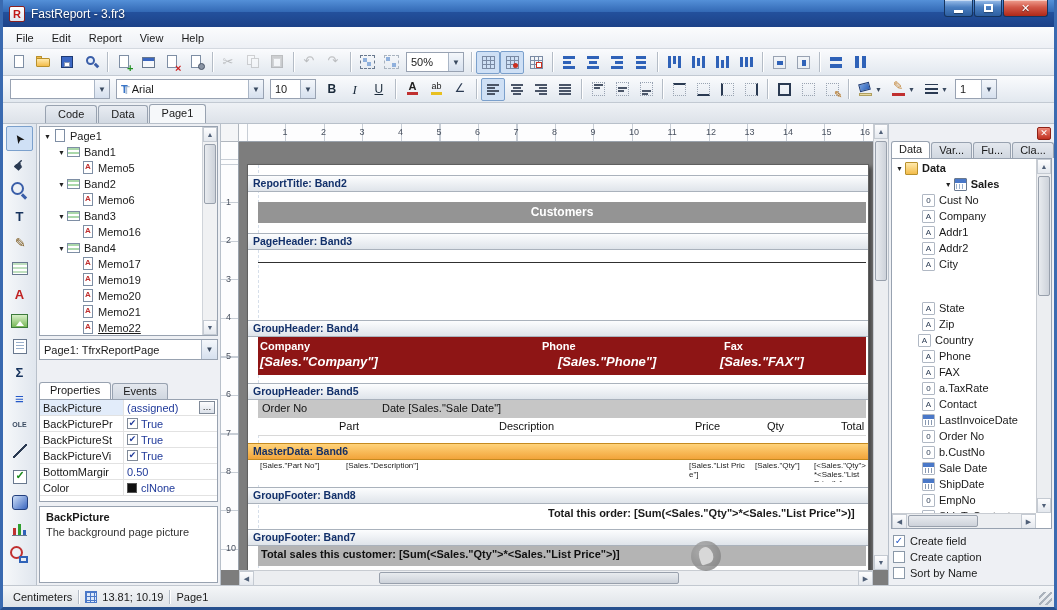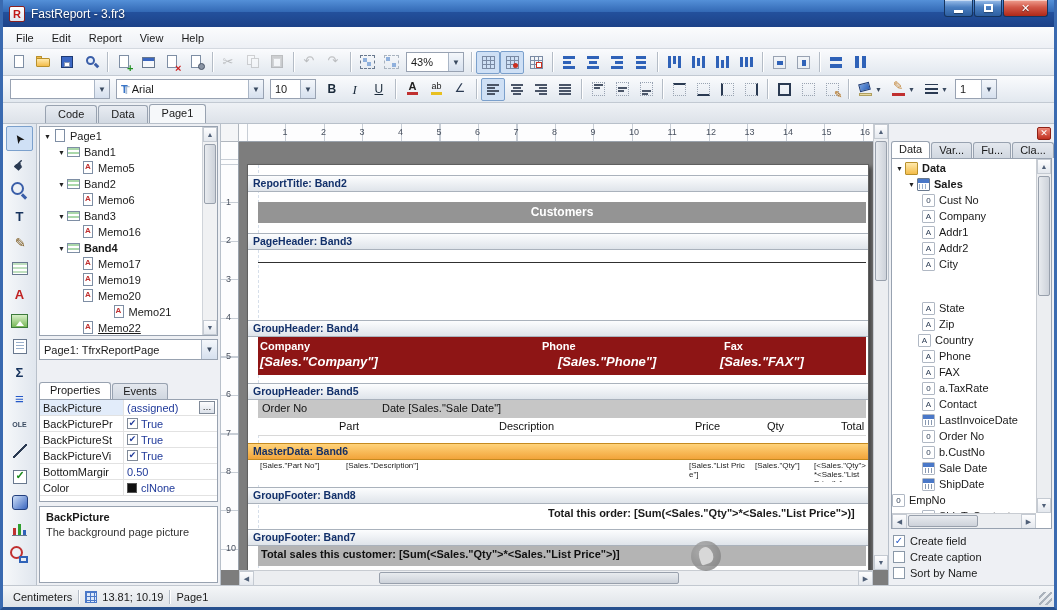--- a/index.html
+++ b/index.html
@@ -316,21 +316,21 @@
         <span class="mi mi-redo"></span>
       </button>
       <span class="tsep"></span>
       <button class="tbtn">
         <span class="mi mi-group"></span>
       </button>
       <button class="tbtn">
         <span class="mi mi-ungroup"></span>
       </button>
       <div class="combo" style="width: 58px;">
-        <span class="combo-v">43%</span>
+        <span class="combo-v">50%</span>
         <span class="combo-a">▼</span>
       </div>
       <span class="tsep"></span>
       <button class="tbtn pressed">
         <span class="mi mi-grid"></span>
       </button>
       <button class="tbtn pressed">
         <span class="mi mi-grid-snap"></span>
       </button>
       <button class="tbtn">
@@ -566,41 +566,41 @@
             <div class="trow" style="padding-left: 16px;">
               <span class="twisty">▼</span>
               <span class="ti ti-band"></span>
               <span>Band3</span>
             </div>
             <div class="trow" style="padding-left: 30px;">
               <span class="twisty"></span>
               <span class="ti ti-memo"></span>
               <span>Memo16</span>
             </div>
-            <div class="trow" style="padding-left: 16px; font-weight: bold;">
+            <div class="trow" style="padding-left: 16px;">
               <span class="twisty">▼</span>
               <span class="ti ti-band"></span>
               <span>Band4</span>
             </div>
             <div class="trow" style="padding-left: 30px;">
               <span class="twisty"></span>
               <span class="ti ti-memo"></span>
               <span>Memo17</span>
             </div>
             <div class="trow" style="padding-left: 30px;">
               <span class="twisty"></span>
               <span class="ti ti-memo"></span>
               <span>Memo19</span>
             </div>
             <div class="trow" style="padding-left: 30px;">
               <span class="twisty"></span>
               <span class="ti ti-memo"></span>
               <span>Memo20</span>
             </div>
-            <div class="trow" style="padding-left: 30px; justify-content: center;">
+            <div class="trow" style="padding-left: 30px;">
               <span class="twisty"></span>
               <span class="ti ti-memo"></span>
               <span>Memo21</span>
             </div>
             <div class="trow" style="padding-left: 30px; text-decoration: underline;">
               <span class="twisty"></span>
               <span class="ti ti-memo"></span>
               <span>Memo22</span>
             </div>
           </div>
@@ -774,21 +774,21 @@
             <div class="rptab">Cla...</div>
           </div>
       </div>
       <div class="rp-treebox">
         <div class="rp-tree-inner" id="data-tree-inner">
             <div class="drow bold" style="padding-left: 2px;">
               <span class="twisty">▼</span>
               <span class="fi fi-folder"></span>
               <span>Data</span>
             </div>
-            <div class="drow bold" style="padding-left: 14px;">
+            <div class="drow bold" style="padding-left: 14px; justify-content: center;">
               <span class="twisty">▼</span>
               <span class="fi fi-table"></span>
               <span>Sales</span>
             </div>
             <div class="drow" style="padding-left: 30px;">
               <span class="fi fi-num"></span>
               <span>Cust No</span>
             </div>
             <div class="drow" style="padding-left: 30px;">
               <span class="fi fi-str"></span>
@@ -847,21 +847,21 @@
               <span>b.CustNo</span>
             </div>
             <div class="drow" style="padding-left: 30px;">
               <span class="fi fi-date"></span>
               <span>Sale Date</span>
             </div>
             <div class="drow" style="padding-left: 30px;">
               <span class="fi fi-date"></span>
               <span>ShipDate</span>
             </div>
-            <div class="drow" style="">
+            <div class="drow" style="padding-left: 30px;">
               <span class="fi fi-num"></span>
               <span>EmpNo</span>
             </div>
             <div class="drow" style="padding-left: 30px;">
               <span class="fi fi-str"></span>
               <span>ShipToContact</span>
             </div>
             <div class="drow" style="padding-left: 30px;">
               <span class="fi fi-str"></span>
               <span>ShipToAddr1</span>

